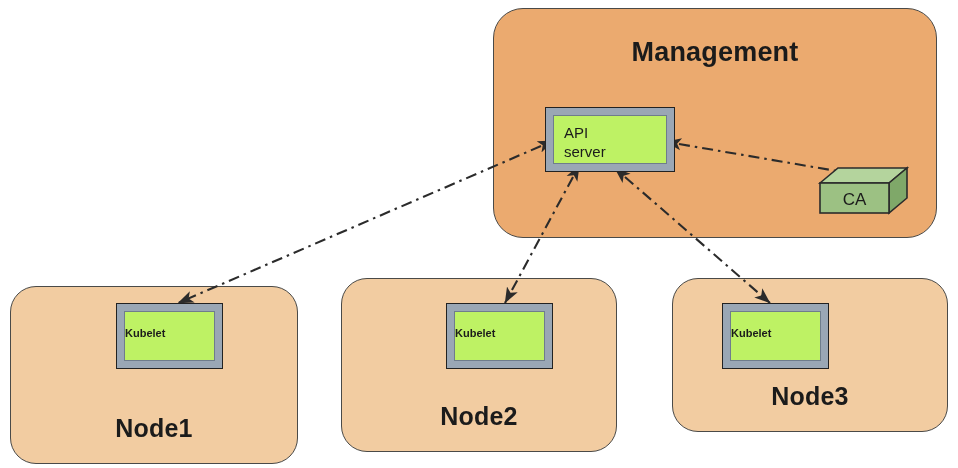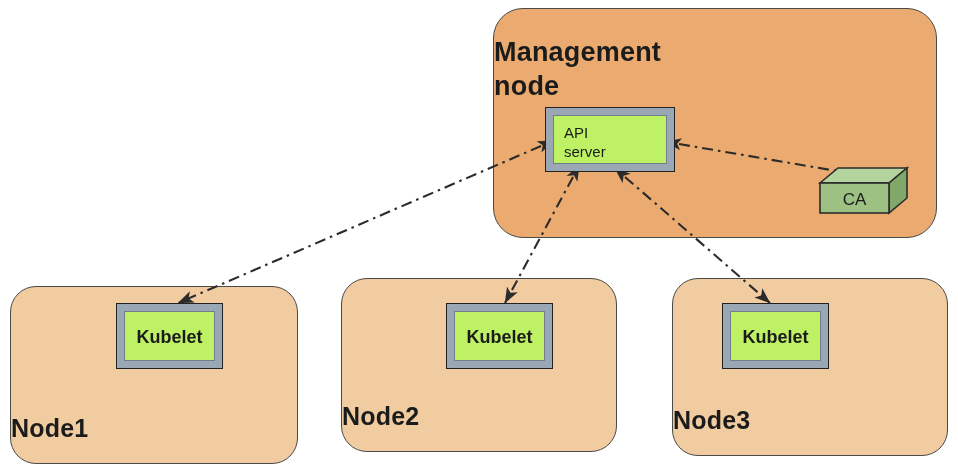--- a/index.html
+++ b/index.html
@@ -3,65 +3,65 @@
 <meta charset="utf-8">
 <style>
   html,body{margin:0;padding:0;background:#ffffff;}
   body{width:958px;height:468px;overflow:hidden;
        font-family:"Liberation Sans","DejaVu Sans",sans-serif;}
   #stage{position:relative;width:958px;height:468px;background:#fff;}
 
   
   .round-box{position:absolute;box-sizing:border-box;
              border:1.6px solid #4a4a48;border-radius:26px;}
-  .round-box .caption{position:absolute;left:0;width:100%;text-align:left;
+  .round-box .caption{position:absolute;left:0;width:100%;text-align:center;
              color:#1b1b1b;font-weight:700;letter-spacing:.2px;}
 
   #mgmt-node{left:493px;top:8px;width:444px;height:230px;
              background:#ebaa6f;border-radius:30px;}
   #mgmt-node .caption{top:26px;font-size:27px;line-height:34px;}
 
   .node-box{background:#f2cca1;}
   #node1{left:10px;top:286px;width:288px;height:178px;}
   #node2{left:341px;top:278px;width:276px;height:174px;}
-  #node3{left:672px;top:278px;width:276px;height:178px;}
+  #node3{left:672px;top:278px;width:276px;height:154px;}
   .node-box .caption{bottom:20px;font-size:25px;line-height:30px;}
 
   
   .bevel{position:absolute;box-sizing:border-box;border:1.6px solid #222;
          background:#9aa7b5;padding:7px;}
   .bevel .face{position:relative;width:100%;height:100%;box-sizing:border-box;
          background:#bef264;border:1.2px solid #6f7d8c;}
   .bevel .label{position:absolute;color:#1b1b1b;}
 
   #api-server{left:545px;top:107px;width:130px;height:65px;}
   #api-server .label{left:10px;top:7px;font-size:15px;line-height:19px;}
 
   .kubelet{width:107px;height:66px;}
-  .kubelet .label{left:0;top:50%;width:100%;margin-top:-9px;text-align:center;
-                  font-size:18px;font-weight:700;}
+  .kubelet .label{left:0;top:50%;width:100%;margin-top:-9px;
+                  font-size:11px;font-weight:700;}
   #kubelet1{left:116px;top:303px;}
   #kubelet2{left:446px;top:303px;}
   #kubelet3{left:722px;top:303px;}
 
   
   #overlay{position:absolute;left:0;top:0;width:958px;height:468px;
            pointer-events:none;}
   .edge{stroke:#2b2b2b;stroke-width:2.1;fill:none;
         stroke-dasharray:11 5 2.5 5;stroke-linecap:butt;}
   .ca-label{font-family:"Liberation Sans","DejaVu Sans",sans-serif;
             font-size:17px;fill:#1b1b1b;font-weight:400;}
 </style>
 </head>
 <body>
 
 <div id="stage">
 
   <div class="round-box" id="mgmt-node">
-    <div class="caption"><span>Management</span><br><span>node</span></div>
+    <div class="caption"><span>Management</span><br></div>
   </div>
 
   <div class="round-box node-box" id="node1">
     <div class="caption">Node1</div>
   </div>
   <div class="round-box node-box" id="node2">
     <div class="caption">Node2</div>
   </div>
   <div class="round-box node-box" id="node3">
     <div class="caption">Node3</div>

